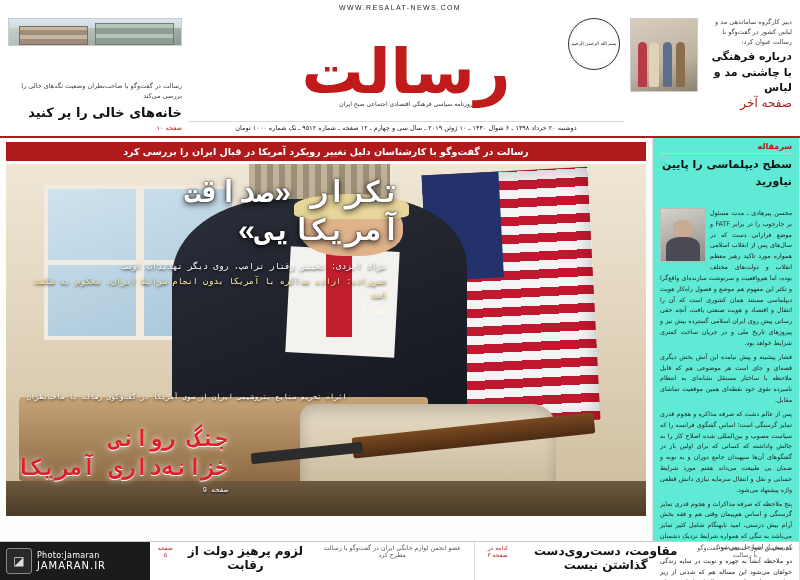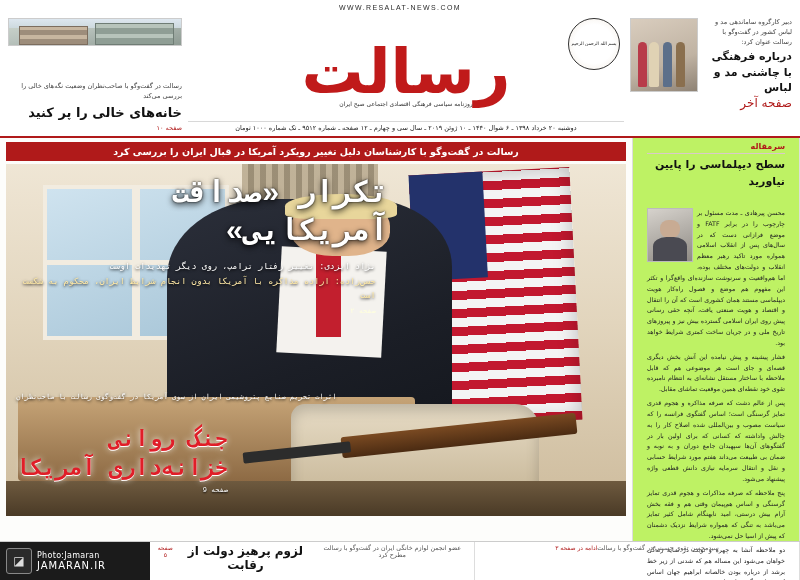--- a/index.html
+++ b/index.html
@@ -108,23 +108,23 @@
   .mh-right-txt .pg { font-size: 12px; color: #b01a1a; margin-top: 1px; }
 
   
   .body {
     display: flex; height: 404px; width: 100%;
     border-bottom: 1px solid #ccc;
   }
   
   .col-main { flex: 1; position: relative; padding: 4px 6px 4px 6px; }
   .col-edit {
-    width: 168px; border-right: 1px solid #ddd; border-left: 1px solid #ddd;
-    padding: 4px 14px; direction: rtl; text-align: right;
-    background: #bef264;
+    width: 148px; border-right: 1px solid #ddd; border-left: 1px solid #ddd;
+    padding: 4px 7px; direction: rtl; text-align: right;
+    background: #5eead4;
   }
   .edit-kicker {
     font-size: 8px; color: #b01a1a; font-weight: bold;
     border-bottom: 1px solid #d9c9c9; padding-bottom: 2px; margin-bottom: 3px;
   }
   .edit-title { font-size: 11px; font-weight: bold; color: #111; line-height: 1.5; margin-bottom: 18px; }
   .edit-author {
     width: 46px; height: 54px; float: left; margin: 0 4px 3px 0;
     border: 1px solid #bbb;
     background: linear-gradient(160deg,#d6d2cc,#8f8b85);
@@ -393,17 +393,18 @@
     </div>
 
     <div class="bt-mid">
       <div class="k">عضو انجمن لوازم خانگی ایران در گفت‌وگو با رسالت مطرح کرد</div>
       <div class="h">لزوم پرهیز دولت از رقابت</div>
       <div class="pg">صفحه ۵</div>
     </div>
 
     <div class="bt-right">
       <div class="k">سیدمحسن تقوی حسینی در گفت‌وگو با رسالت</div>
+      <div class="h">مقاومت، دست‌روی‌دست گذاشتن نیست</div>
       <div class="pg">ادامه در صفحه ۳</div>
     </div>
   </div>
 
 </div>
 
 </body></html>

